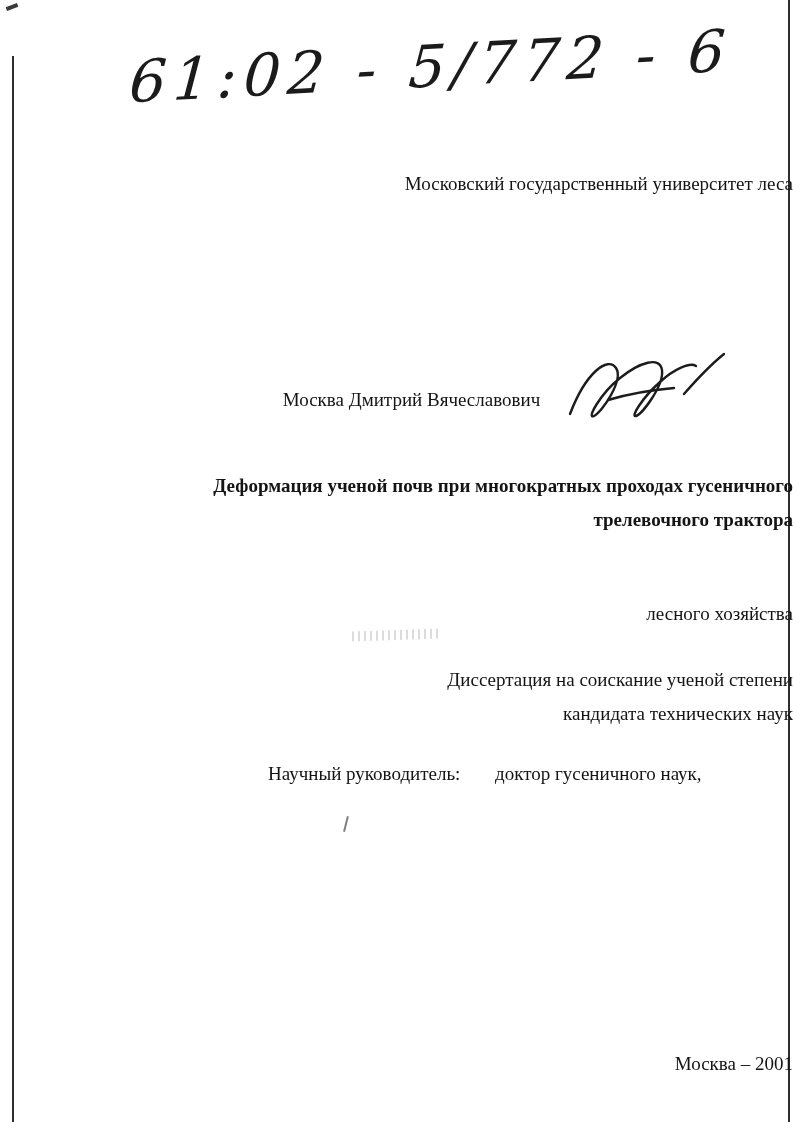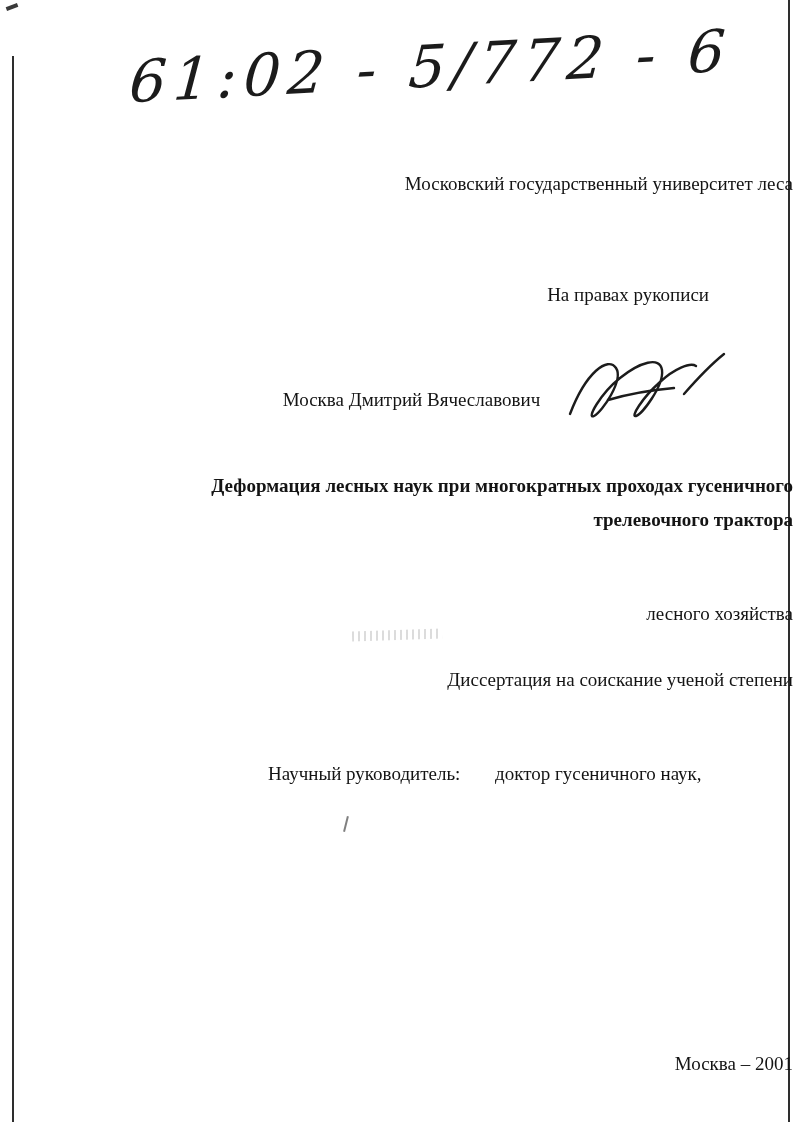--- a/index.html
+++ b/index.html
@@ -94,40 +94,40 @@
 <div class="page">
 
   <div class="abs corner-mark"></div>
   <div class="abs edge-left"></div>
   <div class="abs edge-right"></div>
 
   <div class="abs catalog">61:02 - 5/772 - 6</div>
 
   <div class="abs txt center university">Московский государственный университет леса</div>
 
-  <div class="abs txt manuscript">На правах рукописи</div>
 
   <div class="abs txt author">Москва Дмитрий Вячеславович</div>
 
   <div class="abs signature-wrap">
     <svg viewBox="0 0 175 92" xmlns="http://www.w3.org/2000/svg">
       <path d="M14,72 C30,30 52,14 60,26 C68,38 46,70 38,74 C30,78 44,52 64,36 C84,20 104,14 106,28 C108,44 86,72 80,74 C74,76 86,56 104,40 C118,27 134,20 140,24"></path>
       <path d="M128,52 C142,36 158,20 168,12"></path>
       <path d="M52,58 C72,52 96,48 118,46"></path>
     </svg>
   </div>
 
-  <div class="abs txt bold center title1">Деформация лесных наук при многократных проходах гусеничного</div>
+  <div class="abs txt bold center title1">Деформация ученой почв при многократных проходах гусеничного</div>
   <div class="abs txt bold center title2">трелевочного трактора</div>
 
   <div class="abs txt center spec2">лесного хозяйства</div>
 
   <div class="abs smudge"></div>
 
   <div class="abs txt center thesis1">Диссертация на соискание ученой степени</div>
+  <div class="abs txt center thesis2">кандидата технических наук</div>
 
   <div class="abs txt advisor-label">Научный руководитель:</div>
   <div class="abs txt advisor-line1">доктор гусеничного наук,</div>
 
   <div class="abs tick-mark"></div>
 
   <div class="abs txt center footer">Москва – 2001</div>
 
 </div>
 

